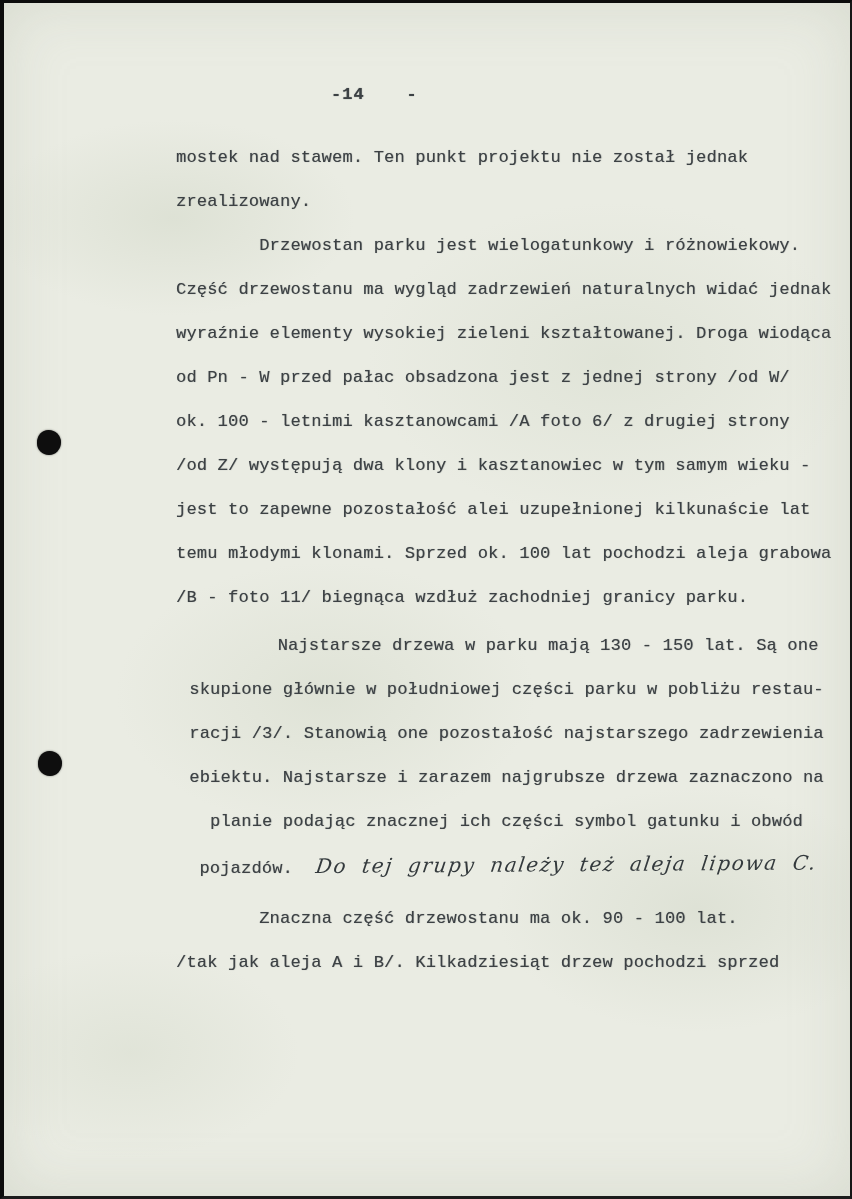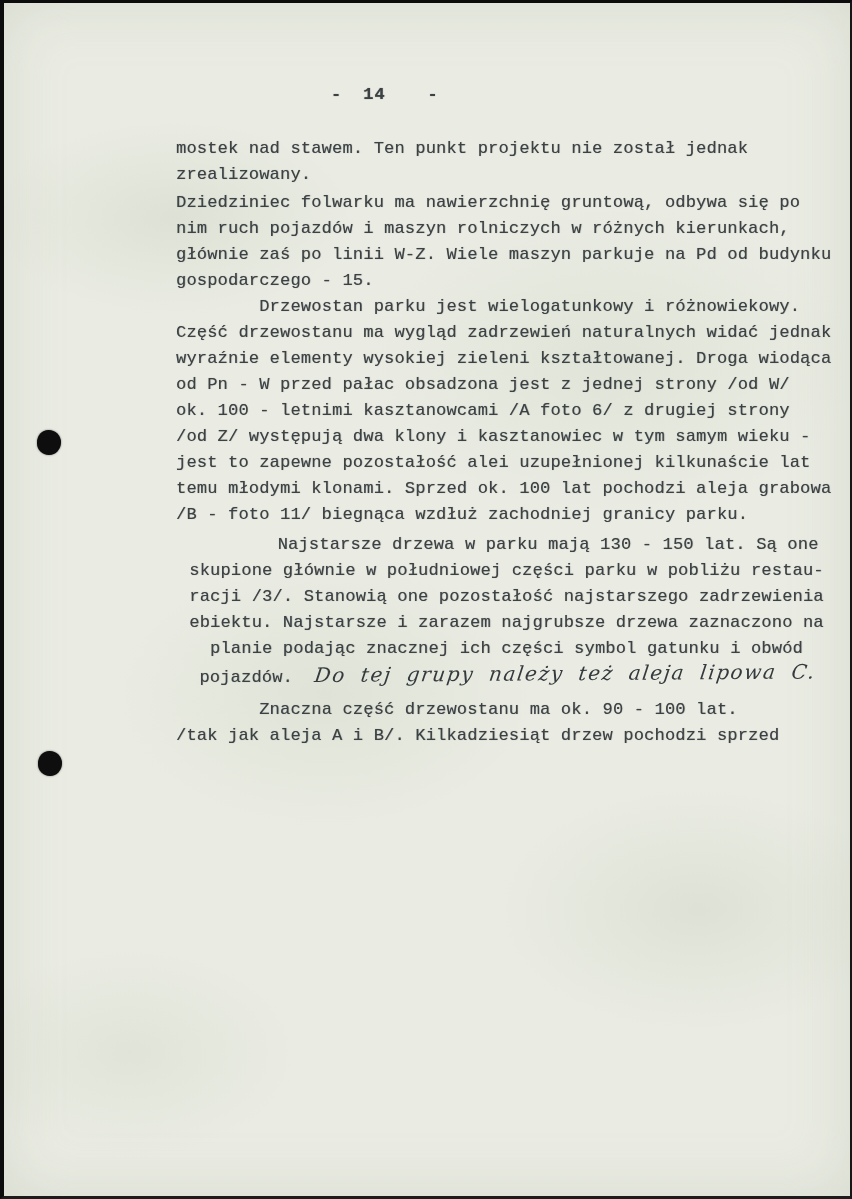--- a/index.html
+++ b/index.html
@@ -42,32 +42,32 @@
 
   .page-number {
     position: absolute;
     top: 82px;
     left: 327px;
     font-size: 17px;
     font-weight: bold;
     letter-spacing: 1px;
     text-shadow: 0 0 1px rgba(50,55,58,.75);
   }
-  .page-number .pn-mid { margin-left: 21px; }
+  .page-number .pn-mid { }
   .page-number .pn-right { margin-left: 42px; }
 
   .content {
     position: absolute;
     top: 133px;
     left: 0;
     right: 0;
     padding-left: 172px;
     padding-right: 13px;
     font-size: 17px;
-    line-height: 26px;
+    line-height: 44px;
     letter-spacing: 0.2px;
     text-shadow: 0.4px 0.4px 0.8px rgba(55,60,63,.55);
   }
   .typed { white-space: pre-wrap; }
   .para-najnowszymi { margin-top: 10px; }
   .para-dziedziniec { margin-top: 2px; }
   .section-heading  { margin-top: -4px; }
   .para-drzewostan  { margin-top: 0; }
   .para-najstarsze  { margin-top: 4px; text-align: center; }
   .para-znaczna     { margin-top: 6px; font-family: Liberation Mono, monospace; }
@@ -106,24 +106,20 @@
   <div class="page-number">
     <span class="pn-left">-</span><span class="pn-mid">14</span><span class="pn-right">-</span>
   </div>
 
   <div class="content">
 
     <div class="typed para-mostek">mostek nad stawem. Ten punkt projektu nie został jednak
 zrealizowany.</div>
 
 
-    <div class="typed para-dziedziniec">Dziedziniec folwarku ma nawierzchnię gruntową, odbywa się po
-nim ruch pojazdów i maszyn rolniczych w różnych kierunkach,
-głównie zaś po linii W-Z. Wiele maszyn parkuje na Pd od budynku
-gospodarczego - 15.</div>
 
 
     <div class="typed para-drzewostan">        Drzewostan parku jest wielogatunkowy i różnowiekowy.
 Część drzewostanu ma wygląd zadrzewień naturalnych widać jednak
 wyraźnie elementy wysokiej zieleni kształtowanej. Droga wiodąca
 od Pn - W przed pałac obsadzona jest z jednej strony /od W/
 ok. 100 - letnimi kasztanowcami /A foto 6/ z drugiej strony
 /od Z/ występują dwa klony i kasztanowiec w tym samym wieku -
 jest to zapewne pozostałość alei uzupełnionej kilkunaście lat
 temu młodymi klonami. Sprzed ok. 100 lat pochodzi aleja grabowa

